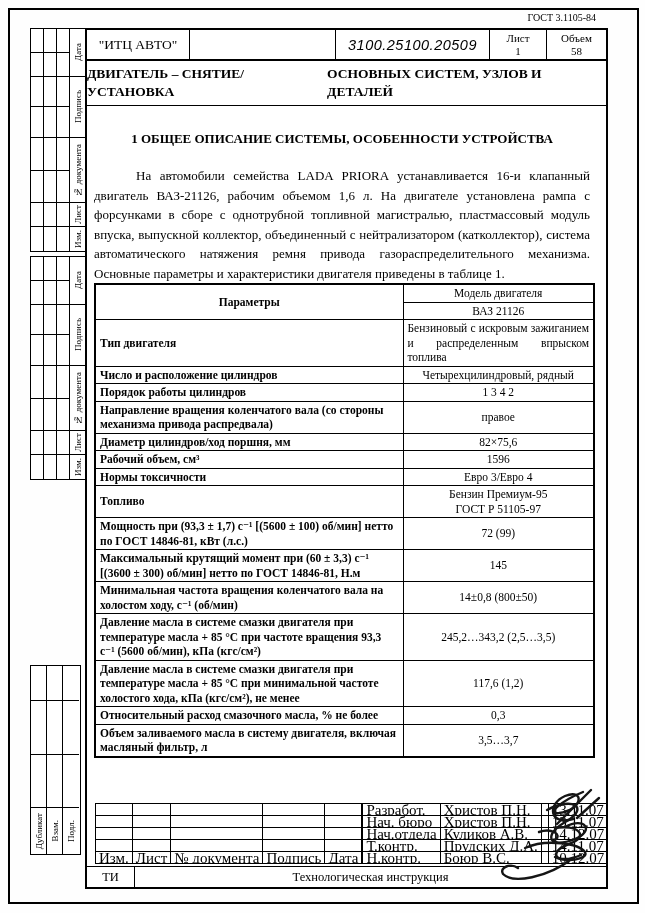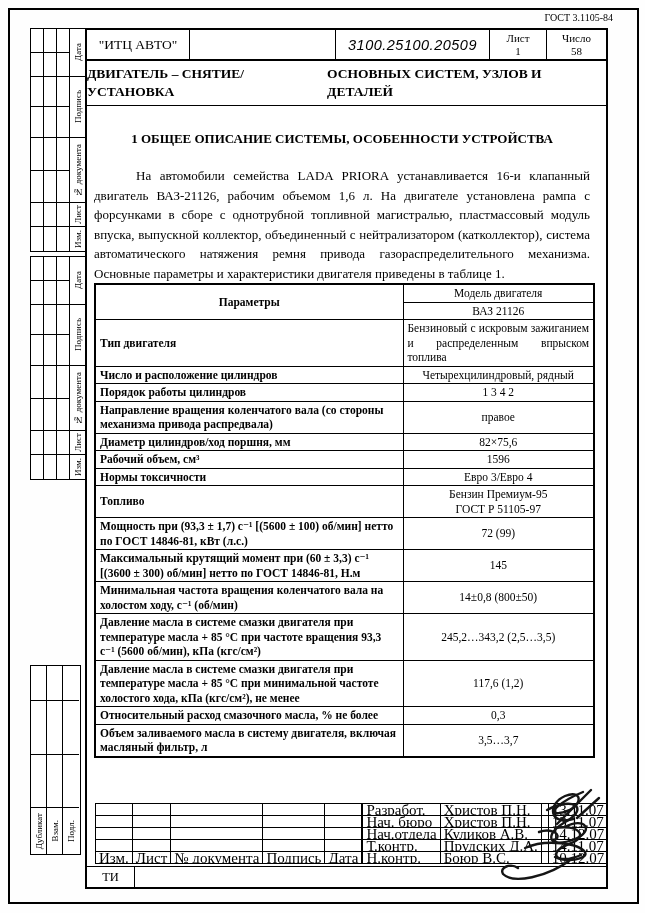--- a/index.html
+++ b/index.html
@@ -3,21 +3,21 @@
 <meta charset="utf-8">
 <style>
   * { box-sizing: border-box; margin: 0; padding: 0; }
   html,body { width: 645px; height: 913px; background: #ffffff; }
   body { font-family: "Liberation Serif", "DejaVu Serif", serif; color: #000; }
   .page { position: relative; width: 645px; height: 913px; background: #fefefe; overflow: hidden; }
 
   .outer-border { position: absolute; left: 8px; top: 8px; width: 631px; height: 896px;
                   border: 2px solid #000; }
 
-  .gost-ref { position: absolute; top: 12px; right: 32px; font-size: 10px; }
+  .gost-ref { position: absolute; top: 12px; right: 49px; font-size: 10px; }
 
   
   .frame { position: absolute; left: 85px; top: 28px; width: 523px; height: 861px;
            border: 2px solid #000; background: #fff; }
 
   .frame-header { display: flex; height: 31px; border-bottom: 2px solid #000; }
   .fh-cell { border-right: 1.5px solid #000; display: flex; flex-direction: column;
              align-items: center; justify-content: center; }
   .fh-org    { width: 103px; font-size: 13.5px; }
   .fh-empty  { width: 146px; }
@@ -218,21 +218,21 @@
 
     <div class="frame-header">
       <div class="fh-cell fh-org">"ИТЦ АВТО"</div>
       <div class="fh-cell fh-empty"></div>
       <div class="fh-cell fh-doc">3100.25100.20509</div>
       <div class="fh-cell fh-sheet">
         <span>Лист</span>
         <span>1</span>
       </div>
       <div class="fh-cell fh-sheets">
-        <span>Число</span>
+        <span>Объем</span>
         <span>58</span>
       </div>
     </div>
 
     <div class="title-block">
       <div>ДВИГАТЕЛЬ – СНЯТИЕ/УСТАНОВКА</div>
       <div>ОСНОВНЫХ СИСТЕМ, УЗЛОВ И ДЕТАЛЕЙ</div>
     </div>
 
     <div class="content">
@@ -423,20 +423,21 @@
               <td>Боюр В.С.</td>
               <td></td>
               <td>10.12.07</td>
             </tr>
           </tbody>
       </table>
     </div>
 
     <div class="ti-row">
       <div class="ti-code">ТИ</div>
+      <div class="ti-name">Технологическая инструкция</div>
     </div>
   </div>
 
   <svg class="scribble" width="170" height="105" viewBox="0 0 170 105">
     <g fill="none" stroke="#151515" stroke-width="2.4" stroke-linecap="round">
       <path d="M128,6 C104,16 92,28 104,27 C128,24 130,2 110,10 C92,18 94,40 118,33"></path>
       <path d="M92,24 C118,10 134,22 112,35 C88,48 92,64 120,53 C140,45 130,30 110,41"></path>
       <path d="M100,42 C122,38 136,50 114,58 C92,66 100,80 126,69"></path>
       <path d="M70,62 C92,52 124,58 130,66 C134,73 112,77 100,71"></path>
       <path d="M118,72 C92,92 58,98 48,88 C44,81 56,77 63,82"></path>

